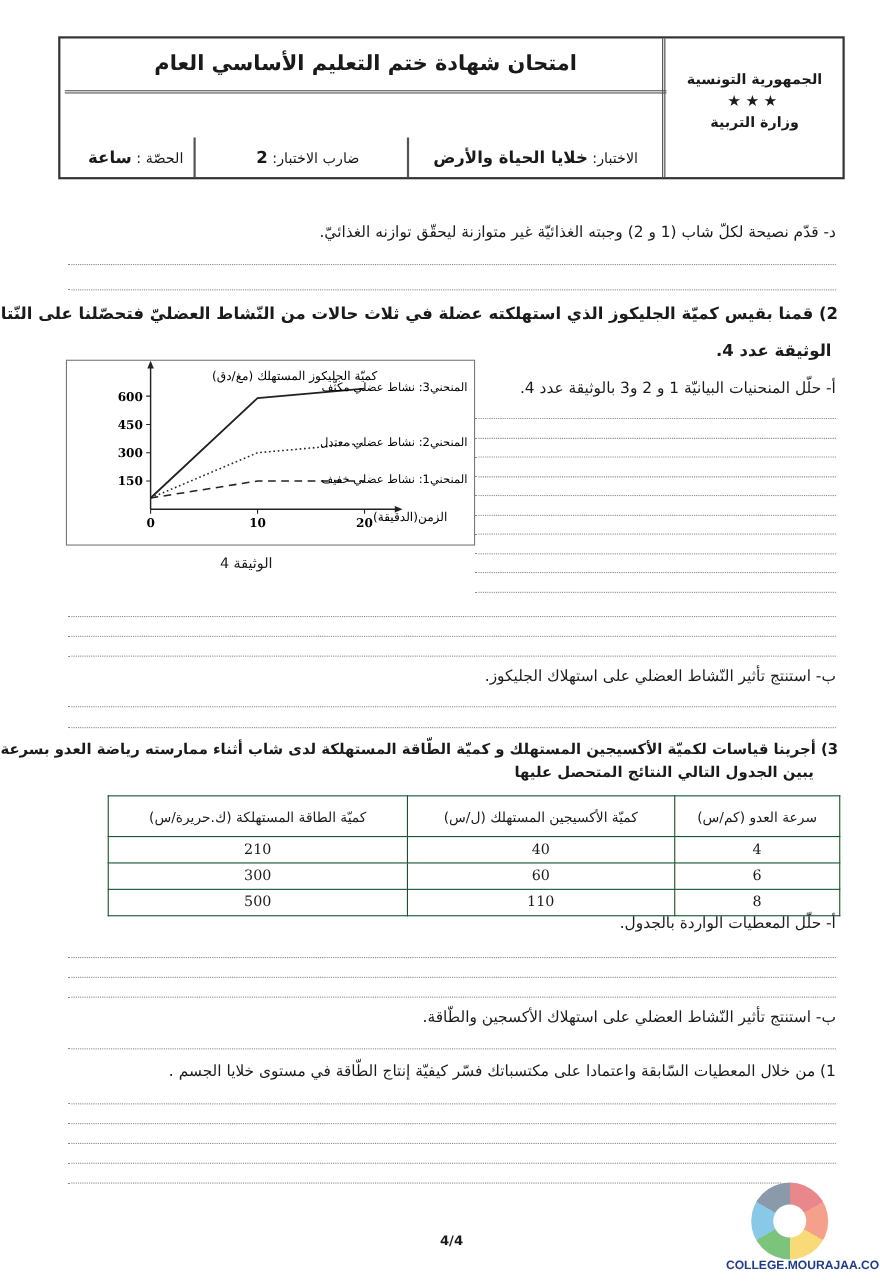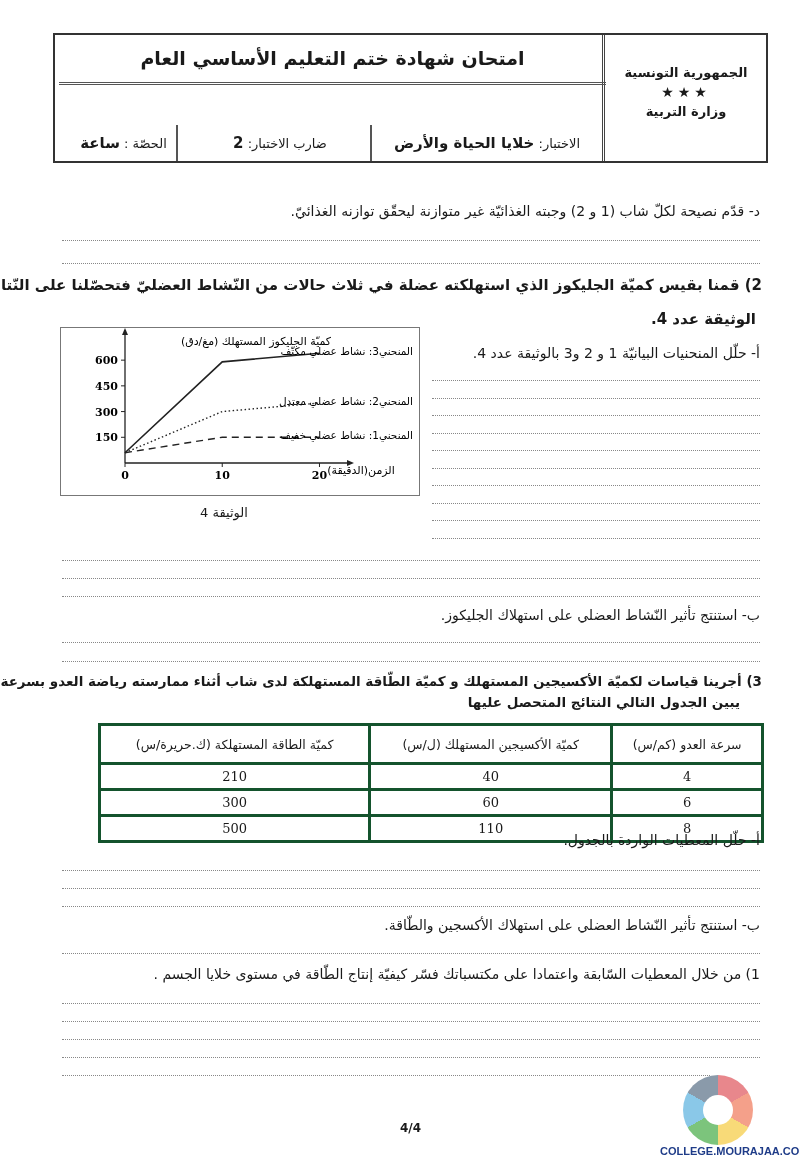--- a/index.html
+++ b/index.html
@@ -21,26 +21,26 @@
   .cell { position:absolute; top:0; height:36px; line-height:36px; text-align:center; }
   .cell b { font-size:15px; }
   .c-subj { right:0; width:230px; }
   .c-coef { right:230px; width:180px; border-right:2px solid #555; border-left:2px solid #555;padding-left:12px; }
   .c-dur { right:410px; width:137px; }
   
   .q { right:40px; font-size:14px; white-space:nowrap; }
   .qb { font-weight:bold; font-size:15px; }
   .dots { border-bottom:1.5px dotted #888; height:0; }
   
-  .chartbox { left:60px; top:327px; width:358px; height:167px; border:1px solid #777; }
+  .chartbox { left:60px; top:327px; width:358px; height:167px; border:1px solid #777;padding-left:12px; }
   .caption { left:200px; top:505px; font-size:13px; }
   
   table.data { position:absolute; left:98px; top:723px; width:666px; border-collapse:collapse;
                font-size:13px; text-align:center; }
-  table.data td { border:3px solid #14532d; height:23px; padding:0; font-family:"DejaVu Serif", serif; }
+  table.data td { border:1px solid #14532d; height:23px; padding:0; font-family:"DejaVu Serif", serif; }
   table.data tr.head td { height:36px; font-family:"DejaVu Sans", sans-serif; font-size:12.5px; }
   .pagenum { left:400px; top:1121px; font-size:12px; font-weight:bold; direction:ltr; }
   .logo { left:683px; top:1075px; width:70px; height:70px; border-radius:50%;
           background:conic-gradient(#e8878c 0 60deg,#f4a08a 60deg 120deg,#f8da78 120deg 180deg,#7cc47c 180deg 240deg,#8ac8e8 240deg 300deg,#8a9aaa 300deg 360deg); }
   .logo::after { content:""; position:absolute; left:20px; top:20px; width:30px; height:30px; border-radius:50%; background:#fff; }
   .logo-text { left:660px; top:1145px; font-size:11px; font-weight:bold; color:#1f3c88; direction:ltr; font-family:"Liberation Sans", sans-serif; }
 </style>
 </head>
 <body>
 

